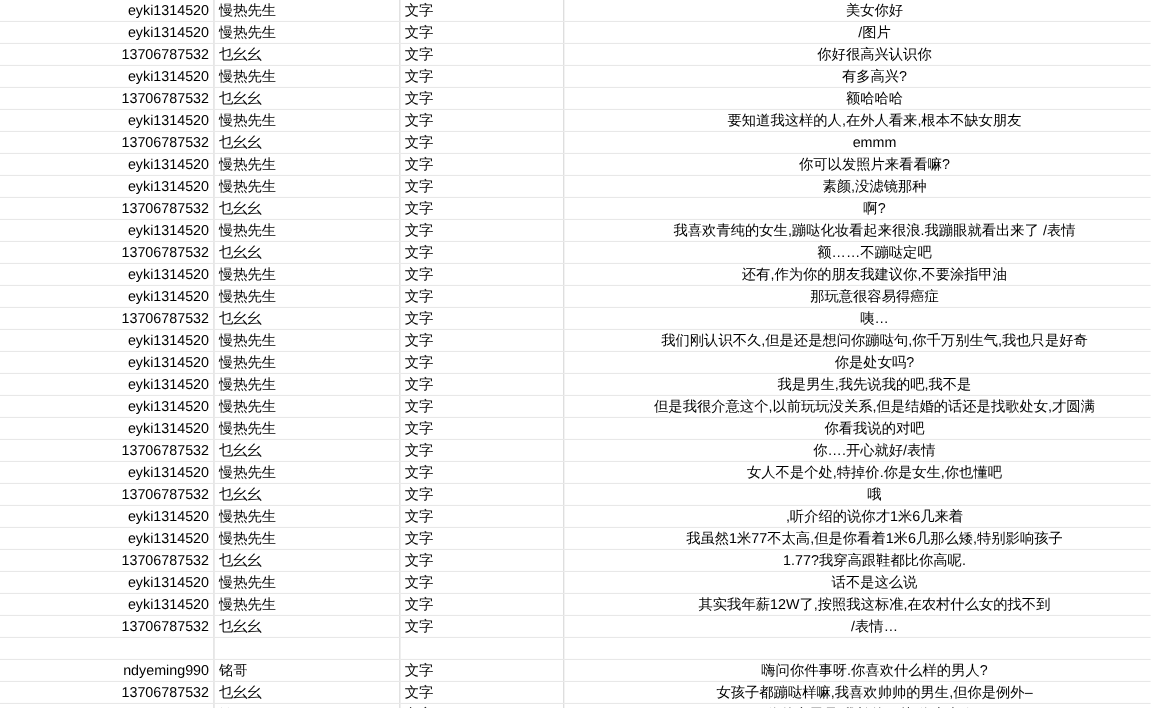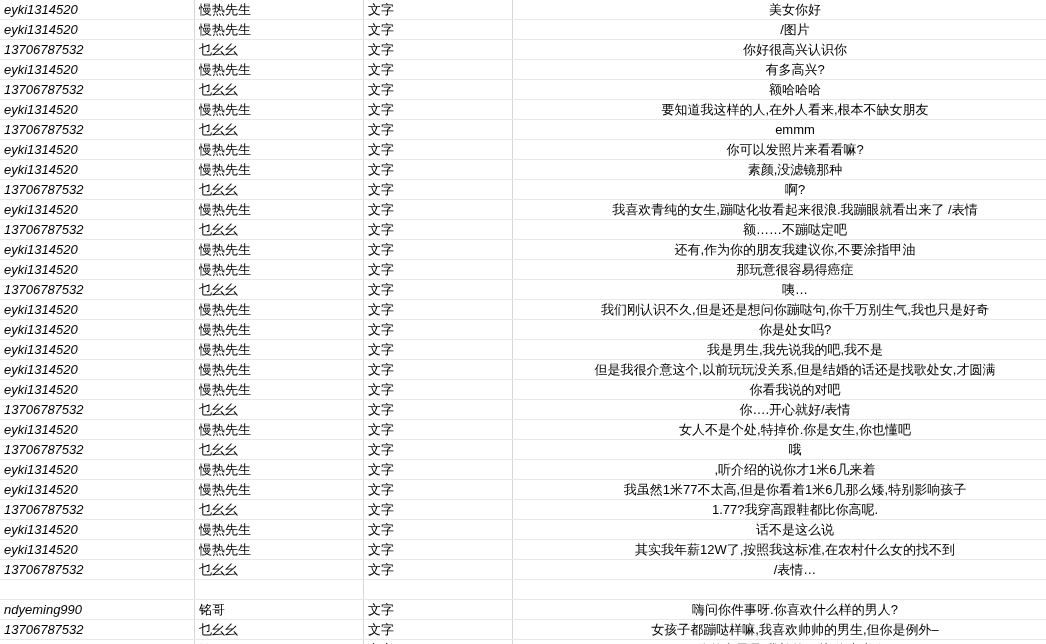--- a/index.html
+++ b/index.html
@@ -22,21 +22,21 @@
   .sheet td {
     height: 19px;
     line-height: 19px;
     font-size: 13px;
     padding: 0 4px;
     border-right: 1px solid #d6d6d6;
     border-bottom: 1px solid #e8e8e8;
     overflow: hidden;
     white-space: nowrap;
   }
-  .col-a { width: 186px; text-align: left; font-style: italic; }
+  .col-a { width: 186px; text-align: right; }
   .col-b { width: 160px; text-align: left; }
   .col-c { width: 140px; text-align: left; padding-left: 8px; margin-top: 16px; }
   .col-d { width: 556px; text-align: center; border-right: none; }
   tr.spacer td {
     height: 19px;
     border-bottom: 1px solid #e8e8e8;
   }
 </style>
 </head>
 <body>

